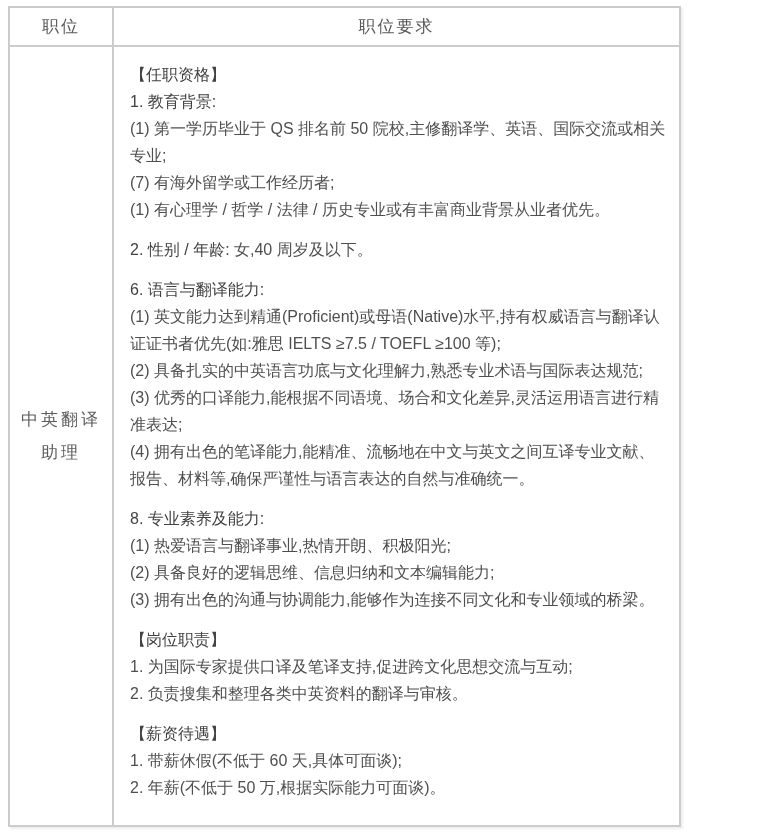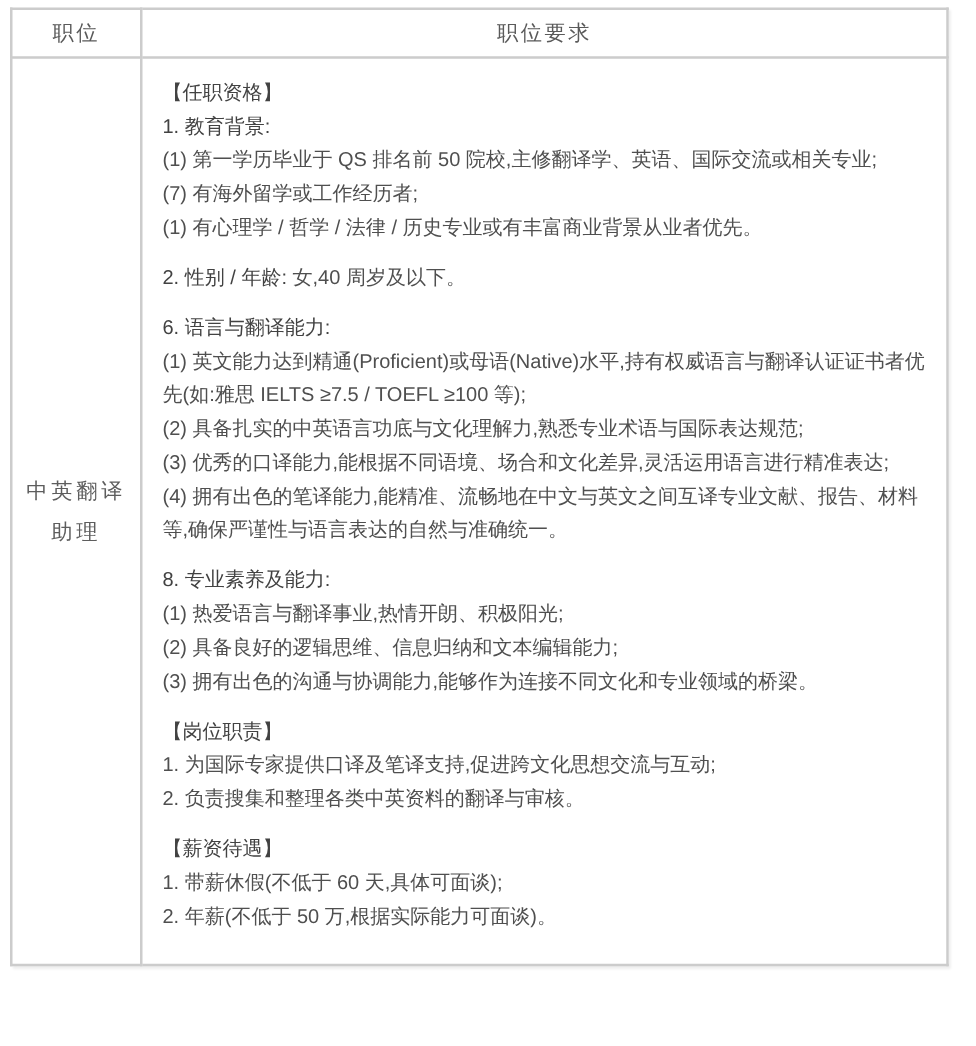--- a/index.html
+++ b/index.html
@@ -17,21 +17,21 @@
   }
   .doc-title {
     font-size: 15px;
     font-weight: 700;
     color: #93292e;
     margin: 0 0 11px 0;
     letter-spacing: 0.5px;
   }
   table.job-table {
     border-collapse: collapse;
-    width: 751px;
+    width: 673px;
     table-layout: fixed;
     box-shadow: 2px 2px 2px rgba(0,0,0,0.07);
   }
   table.job-table th,
   table.job-table td {
     border: 2px solid #cccccc;
     box-sizing: border-box;
   }
   table.job-table th {
     height: 39px;

